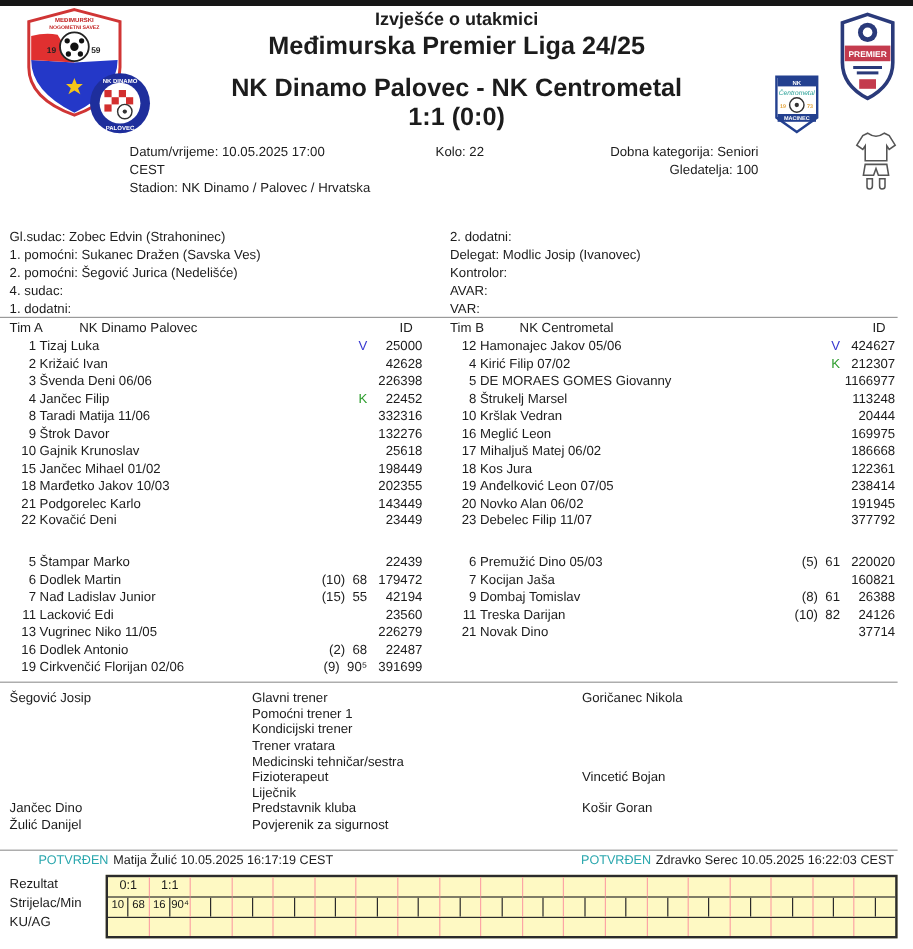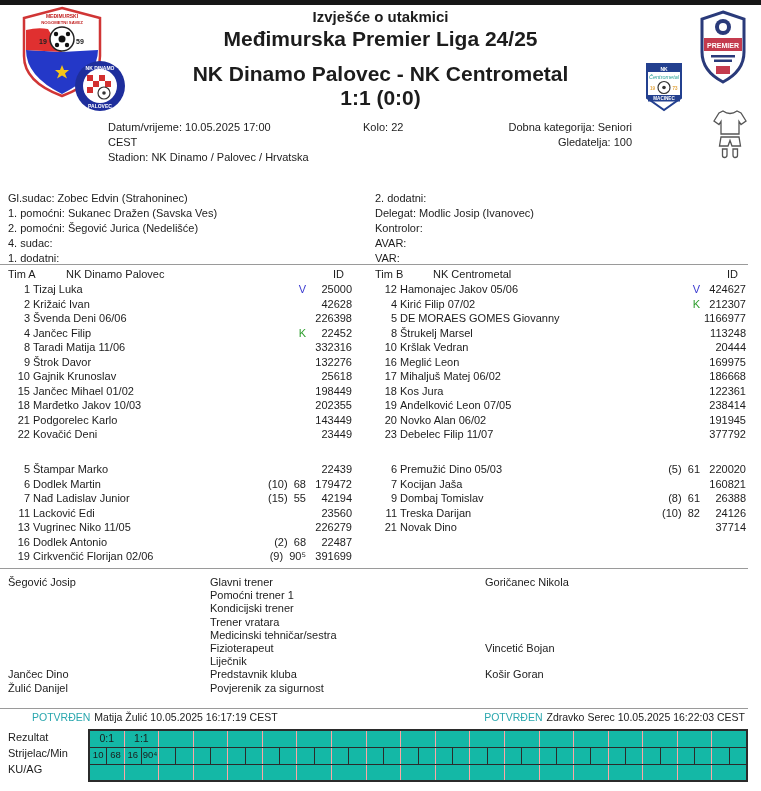--- a/index.html
+++ b/index.html
@@ -42,21 +42,21 @@
   .sl{position:absolute;left:8px;white-space:nowrap;}
   .sc{position:absolute;left:210px;width:330px;text-align:left;white-space:nowrap;}
   .sr{position:absolute;left:485px;white-space:nowrap;}
   
   .confirm{position:absolute;top:711px;font-size:10.5px;white-space:nowrap;}
   .cl{left:8px;margin-left:24px;}
   .cr{right:16px;}
   .status{color:#2AA7AE;margin-right:4px;}
   
   .rlabel{position:absolute;left:8px;font-size:11px;}
-  .grid{position:absolute;left:88px;top:729px;width:660px;border:2px solid #2b2b2b;box-sizing:border-box;background:#14b8a6;}
+  .grid{position:absolute;left:88px;top:729px;width:660px;border:2px solid #2b2b2b;box-sizing:border-box;background:#fef9c3;}
   .grow{display:flex;height:16.3px;box-sizing:border-box;}
   .grow + .grow{border-top:1px solid #2b2b2b;}
   .gc{flex:1;border-left:1px solid #fca5a5;box-sizing:border-box;text-align:center;
       font-size:10.5px;line-height:14.5px;overflow:hidden;}
   .gc:first-child{border-left:none;}
   .gc.half{display:flex;}
   .gc.half span{flex:1;font-size:9.5px;line-height:14.5px;overflow:hidden;}
   .gc.half span + span{border-left:1px solid #2b2b2b;}
   .topbar{position:absolute;left:0;top:0;width:761px;height:5px;background:#161616;}
   svg text{font-family:"Liberation Sans",sans-serif;}

